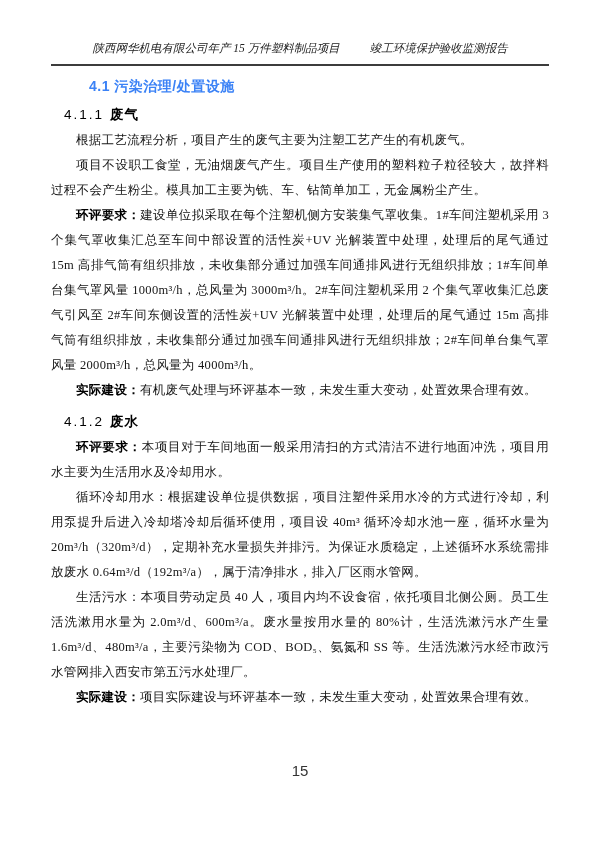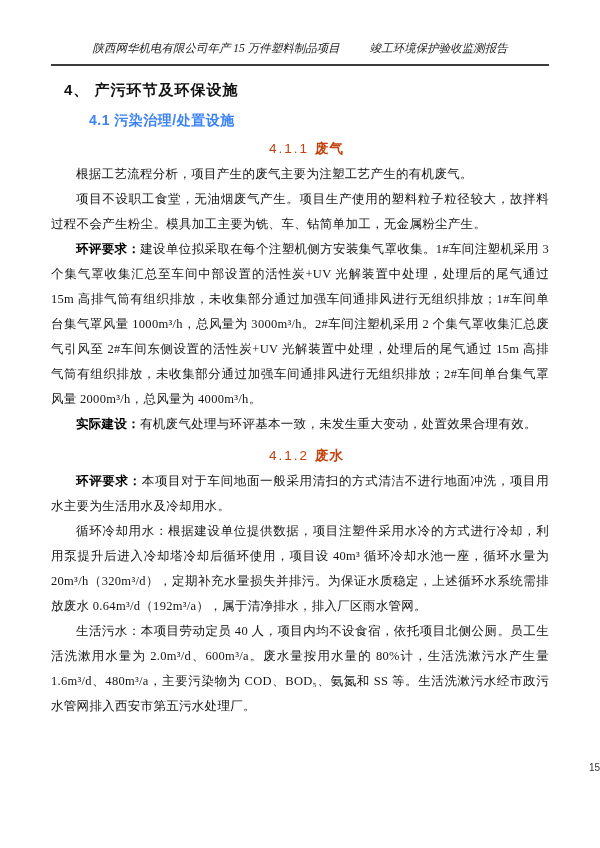--- a/index.html
+++ b/index.html
@@ -43,22 +43,21 @@
     font-weight:bold;
     font-size:14px;
     line-height:20px;
     color:#3b82f6;
     letter-spacing:0.5px;
   }
   .h3 {
     margin:9px 0 3px 13px;
     font-size:13.5px;
     line-height:20px;
-    color:#c2410c;
-    text-align:center;
+    color:#000000;
   }
   .h3 .num {
     font-family:"Liberation Sans", sans-serif;
     font-weight:normal;
     letter-spacing:2px;
     margin-right:6px;
   }
   .h3 .ttl {
     font-family:"Liberation Sans", sans-serif;
     font-weight:bold;
@@ -73,54 +72,54 @@
     text-indent:2em;
     color:#151515;
     letter-spacing:0.3px;
   }
   p.body strong { font-weight:bold; color:#000; }
 
   .page-number {
     position:absolute;
     top:762px; left:0;
     width:100%;
-    text-align:right;
+    text-align:center;
     font-family:"Liberation Sans", sans-serif;
-    font-size:10px;
+    font-size:15px;
     color:#333;
   }
 </style>
 </head>
 <body>
 
 <div class="page">
   <div class="content">
 
     <div class="header-row">
       <span>陕西网华机电有限公司年产 15 万件塑料制品项目</span>
       <span>竣工环境保护验收监测报告</span>
     </div>
     <div class="header-rule"></div>
 
-    <div class="h1">4、 产污环节及环保设施</div>
     <div class="h2">4.1 污染治理/处置设施</div>
 
     <div class="h3">
       <span class="num">4.1.1</span><span class="ttl">废气</span>
     </div>
 
     <p class="body">根据工艺流程分析，项目产生的废气主要为注塑工艺产生的有机废气。</p>
     <p class="body">项目不设职工食堂，无油烟废气产生。项目生产使用的塑料粒子粒径较大，故拌料过程不会产生粉尘。模具加工主要为铣、车、钻简单加工，无金属粉尘产生。</p>
     <p class="body"><strong>环评要求：</strong><span>建设单位拟采取在每个注塑机侧方安装集气罩收集。1#车间注塑机采用 3 个集气罩收集汇总至车间中部设置的活性炭+UV 光解装置中处理，处理后的尾气通过 15m 高排气筒有组织排放，未收集部分通过加强车间通排风进行无组织排放；1#车间单台集气罩风量 1000m³/h，总风量为 3000m³/h。2#车间注塑机采用 2 个集气罩收集汇总废气引风至 2#车间东侧设置的活性炭+UV 光解装置中处理，处理后的尾气通过 15m 高排气筒有组织排放，未收集部分通过加强车间通排风进行无组织排放；2#车间单台集气罩风量 2000m³/h，总风量为 4000m³/h。</span></p>
     <p class="body"><strong>实际建设：</strong><span>有机废气处理与环评基本一致，未发生重大变动，处置效果合理有效。</span></p>
 
     <div class="h3">
       <span class="num">4.1.2</span><span class="ttl">废水</span>
     </div>
 
     <p class="body"><strong>环评要求：</strong><span>本项目对于车间地面一般采用清扫的方式清洁不进行地面冲洗，项目用水主要为生活用水及冷却用水。</span></p>
     <p class="body">循环冷却用水：根据建设单位提供数据，项目注塑件采用水冷的方式进行冷却，利用泵提升后进入冷却塔冷却后循环使用，项目设 40m³ 循环冷却水池一座，循环水量为 20m³/h（320m³/d），定期补充水量损失并排污。为保证水质稳定，上述循环水系统需排放废水 0.64m³/d（192m³/a），属于清净排水，排入厂区雨水管网。</p>
     <p class="body">生活污水：本项目劳动定员 40 人，项目内均不设食宿，依托项目北侧公厕。员工生活洗漱用水量为 2.0m³/d、600m³/a。废水量按用水量的 80%计，生活洗漱污水产生量 1.6m³/d、480m³/a，主要污染物为 COD、BOD₅、氨氮和 SS 等。生活洗漱污水经市政污水管网排入西安市第五污水处理厂。</p>
+    <p class="body"><strong>实际建设：</strong><span>项目实际建设与环评基本一致，未发生重大变动，处置效果合理有效。</span></p>
 
   </div>
 
   <div class="page-number">15</div>
 </div>
 
 </body></html>

